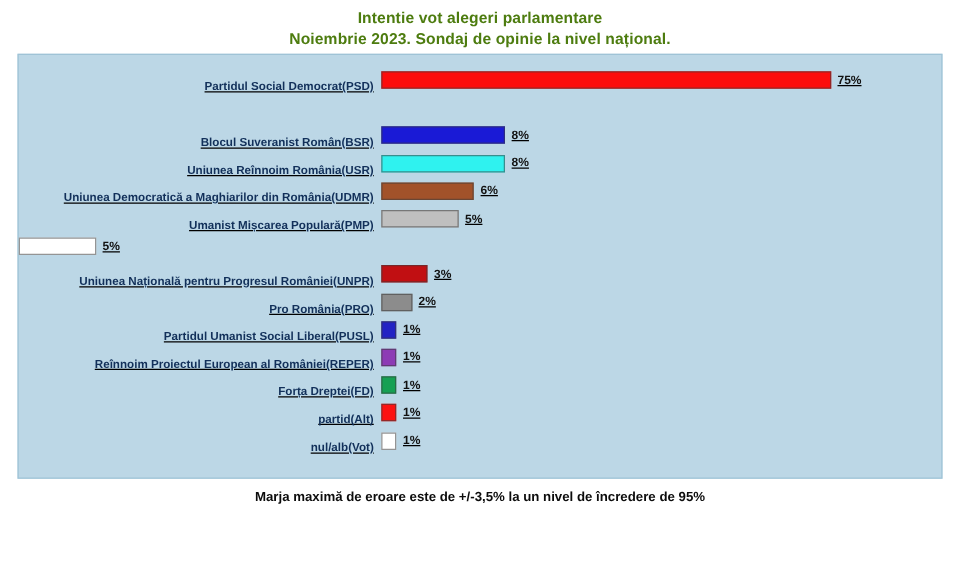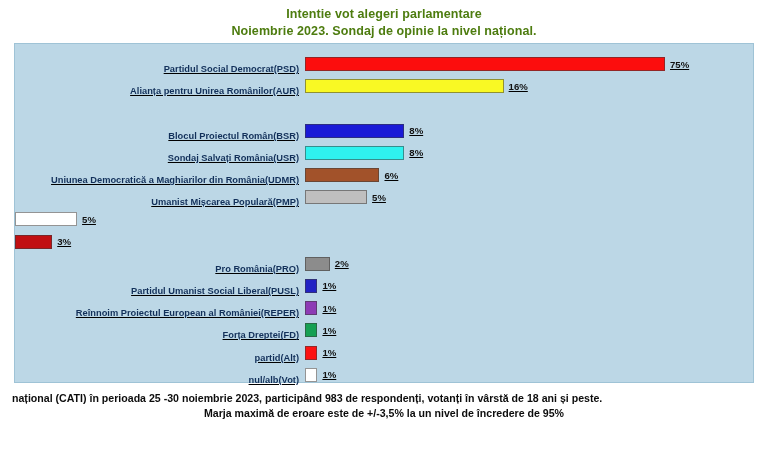--- a/index.html
+++ b/index.html
@@ -104,37 +104,30 @@
   <div class="chart-area">
     <div class="rows" id="rows">
         <div class="row">
           <div class="row-label">Partidul Social Democrat(PSD)</div>
           <div class="bar-wrap">
             <div class="bar" style="width: 360px; background: rgb(252, 13, 13);"></div>
             <div class="bar-value">75%</div>
           </div>
         </div>
         <div class="row">
-          <div class="row-label">Alianța pentru Unirea Românilor(AUR)</div>
-          <div class="bar-wrap">
-            <div class="bar" style="width: 198.621px; background: rgb(249, 249, 36);"></div>
-            <div class="bar-value">16%</div>
-          </div>
-        </div>
-        <div class="row">
-        </div>
-        <div class="row">
-          <div class="row-label">Blocul Proiectul Român(BSR)</div>
+        </div>
+        <div class="row">
+          <div class="row-label">Blocul Suveranist Român(BSR)</div>
           <div class="bar-wrap">
             <div class="bar" style="width: 99.3103px; background: rgb(26, 26, 214);"></div>
             <div class="bar-value">8%</div>
           </div>
         </div>
         <div class="row">
-          <div class="row-label">Sondaj Salvați România(USR)</div>
+          <div class="row-label">Uniunea Reînnoim România(USR)</div>
           <div class="bar-wrap">
             <div class="bar" style="width: 99.3103px; background: rgb(47, 242, 239);"></div>
             <div class="bar-value">8%</div>
           </div>
         </div>
         <div class="row">
           <div class="row-label">Uniunea Democratică a Maghiarilor din România(UDMR)</div>
           <div class="bar-wrap">
             <div class="bar" style="width: 74.4828px; background: rgb(162, 82, 42);"></div>
             <div class="bar-value">6%</div>
@@ -147,20 +140,21 @@
             <div class="bar-value">5%</div>
           </div>
         </div>
         <div class="row">
           <div class="bar-wrap">
             <div class="bar" style="width: 62.069px; background: rgb(255, 255, 255);"></div>
             <div class="bar-value">5%</div>
           </div>
         </div>
         <div class="row">
+          <div class="row-label">Uniunea Națională pentru Progresul României(UNPR)</div>
           <div class="bar-wrap">
             <div class="bar" style="width: 37.2414px; background: rgb(193, 15, 18);"></div>
             <div class="bar-value">3%</div>
           </div>
         </div>
         <div class="row">
           <div class="row-label">Pro România(PRO)</div>
           <div class="bar-wrap">
             <div class="bar" style="width: 24.8276px; background: rgb(140, 140, 140);"></div>
             <div class="bar-value">2%</div>
@@ -198,17 +192,16 @@
           <div class="row-label">nul/alb(Vot)</div>
           <div class="bar-wrap">
             <div class="bar" style="width: 12.4138px; background: rgb(255, 255, 255);"></div>
             <div class="bar-value">1%</div>
           </div>
         </div>
       </div>
   </div>
 
   <div class="note">
-    <div>național (CATI) în perioada 25 -30 noiembrie 2023, participând 983 de respondenți, votanți în vârstă de 18 ani și peste.</div>
     <div class="note-center">Marja maximă de eroare este de +/-3,5% la un nivel de încredere de 95%</div>
   </div>
 
 </div>
 
 </body></html>

